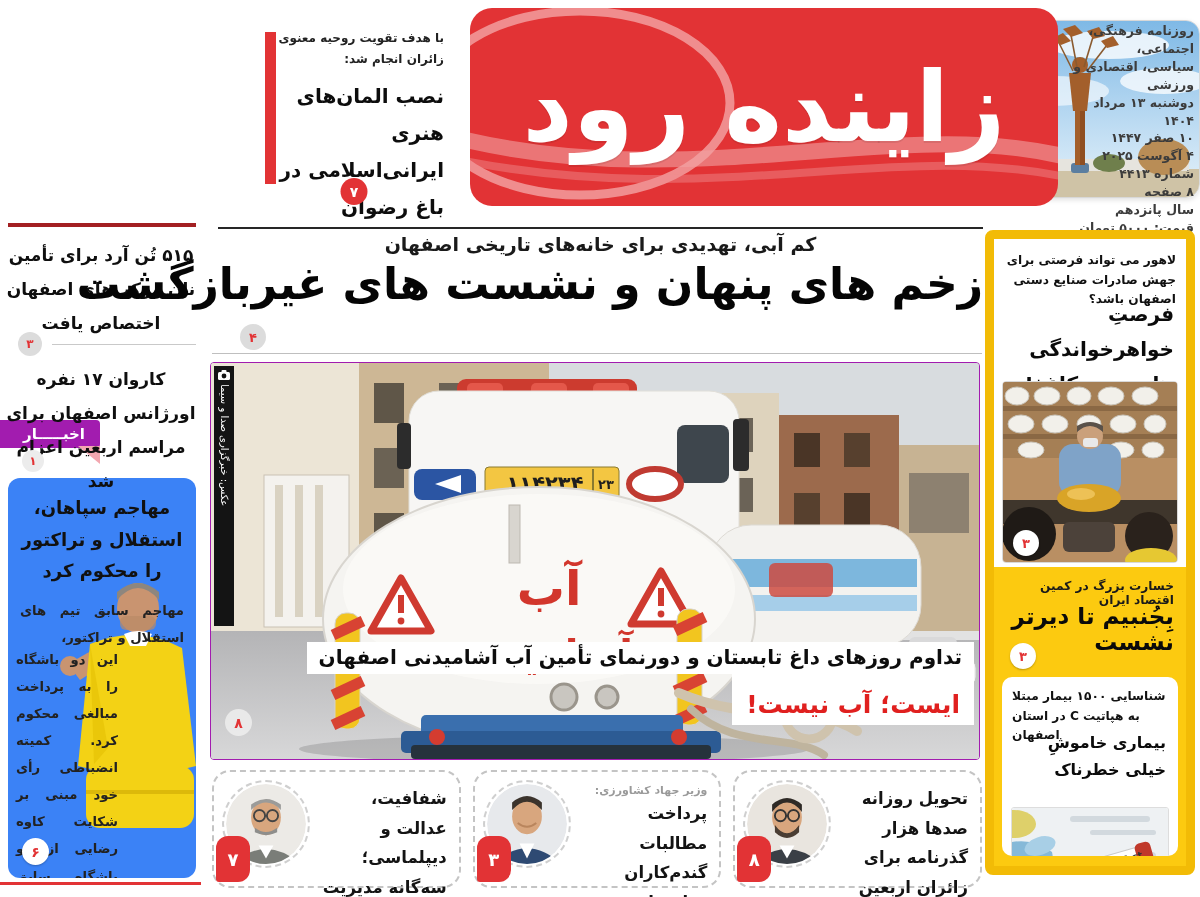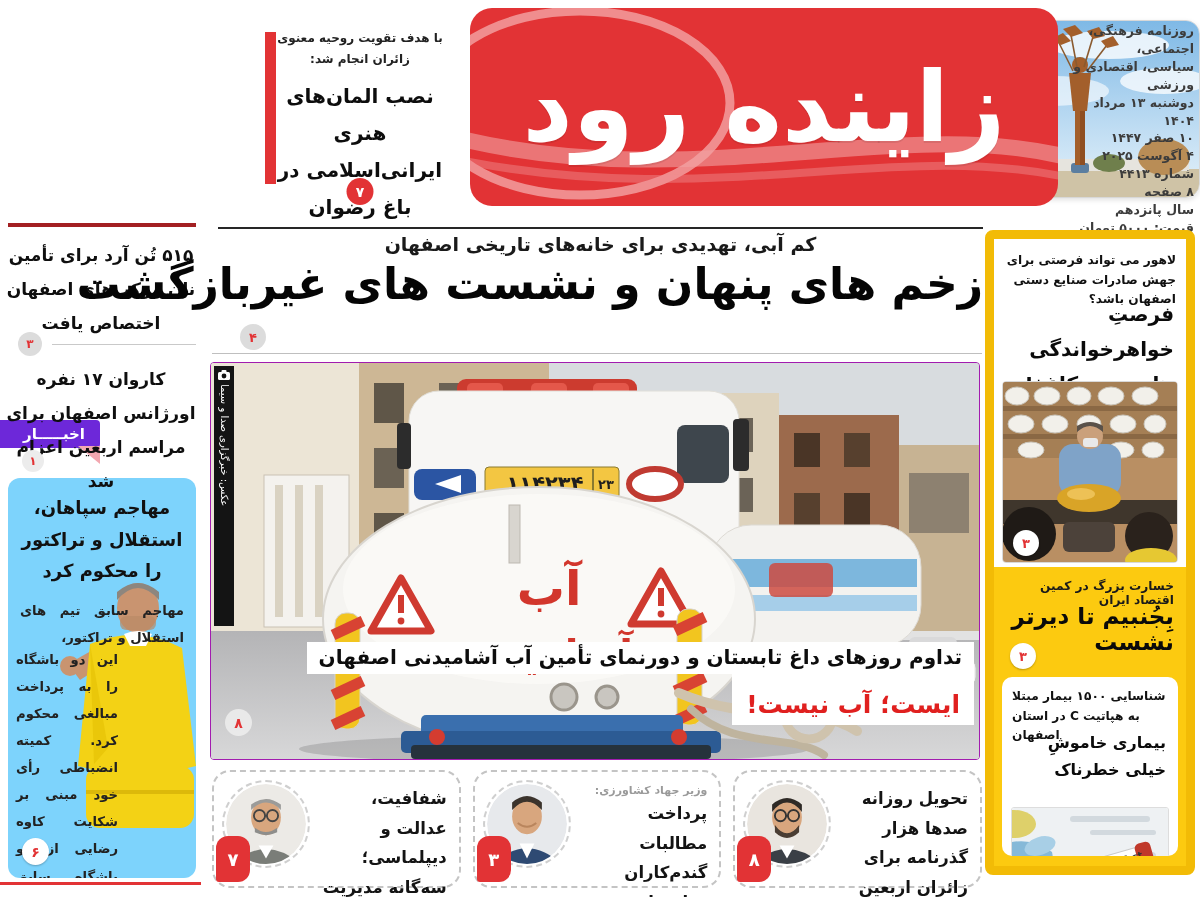--- a/index.html
+++ b/index.html
@@ -8,46 +8,46 @@
   .abs { position:absolute; }
   .badge { position:absolute; border-radius:50%; display:flex; align-items:center; justify-content:center; font-weight:bold; font-family:"DejaVu Sans", sans-serif; }
   .badge-gray { background:#dcdcdc; color:#e23335; }
   .badge-white { background:#ffffff; color:#e23335; box-shadow:0 1px 2px rgba(0,0,0,.25); }
   .badge-red { background:#e23335; color:#ffffff; }
 
   
   .statue-card { left:948px; top:20px; width:252px; height:178px; right:auto; position:absolute; }
   .statue-inner { position:absolute; left:12px; top:0; width:240px; height:178px; border-radius:14px; overflow:hidden; border:1px solid #d8d8d8; box-shadow:0 2px 5px rgba(0,0,0,.12); }
   .red-vbar { position:absolute; left:265px; top:32px; width:11px; height:152px; background:#e23335; }
-  .tl-article { position:absolute; left:270px; top:28px; width:180px; text-align:center; }
+  .tl-article { position:absolute; left:264px; top:28px; width:180px; }
   .tl-kicker { font-size:12px; font-weight:700; color:#222; line-height:1.75; }
   .tl-title { margin-top:8px; font-size:20px; font-weight:800; color:#0d0d0d; line-height:1.85; }
   .tl-badge { left:50%; transform:translateX(-50%); top:150px; width:27px; height:27px; font-size:14px; }
 
   .masthead { position:absolute; left:470px; top:8px; width:588px; height:198px; background:#e23335; border-radius:22px; overflow:hidden; }
   .masthead-logo { position:absolute; inset:0; display:flex; align-items:center; justify-content:center; color:#fff; font-size:98px; font-weight:bold; letter-spacing:-2px; text-shadow:0 2px 0 rgba(0,0,0,.08); }
   .info-block { position:absolute; left:1066px; top:22px; width:128px; right:auto; text-align:right; font-size:12.5px; font-weight:700; color:#3c3c3c; line-height:17.9px; direction:rtl; }
 
   
   .rule-left { position:absolute; left:8px; top:223px; width:188px; height:4px; background:#a32022; }
   .rule-main { position:absolute; left:218px; top:227px; width:765px; height:2px; background:#262626; }
   .rule-under-headline { position:absolute; left:212px; top:353px; width:770px; height:1px; background:#bfbfbf; }
   .rule-bottom-left { position:absolute; left:0; top:882px; width:201px; height:3px; background:#e23335; }
 
   
   .lc { position:absolute; left:6px; top:238px; width:190px; }
   .lc-title { text-align:center; font-size:17px; font-weight:800; color:#0f0f0f; line-height:2.0; }
   .lc-div-line { position:absolute; left:46px; top:106px; width:144px; height:1px; background:#c9c9c9; }
   .lc-badge3 { left:12px; top:94px; width:24px; height:24px; font-size:12px; }
   .lc-a2 { position:absolute; top:124px; width:100%; z-index:2; }
-  .ribbon { position:absolute; left:-6px; top:182px; width:100px; height:28px; background:#6d28d9; z-index:1; color:#fff; font-weight:800; font-size:15px; display:flex; align-items:center; justify-content:center; border-radius:0 4px 4px 0;padding-left:8px; }
+  .ribbon { position:absolute; left:-6px; top:182px; width:100px; height:28px; background:#a21caf; z-index:1; color:#fff; font-weight:800; font-size:15px; display:flex; align-items:center; justify-content:center; border-radius:0 4px 4px 0;padding-left:8px; }
   .ribbon:after { content:""; position:absolute; left:78px; top:26px; border-style:solid; border-width:18px 0 0 22px; border-color:#f3a7b0 transparent transparent transparent; }
   .lc-badge1 { left:16px; top:212px; width:22px; height:22px; font-size:12px; background:#ececec; color:#e23335; z-index:2; }
 
-  .football-card { position:absolute; left:8px; top:478px; width:188px; height:400px; background:#7dd3fc; border-radius:12px; overflow:hidden; }
+  .football-card { position:absolute; left:8px; top:478px; width:188px; height:400px; background:#3b82f6; border-radius:12px; overflow:hidden; }
   .fc-title { position:relative; z-index:2; padding:14px 10px 0; text-align:center; font-size:18px; font-weight:800; line-height:1.75; color:#111; }
   .fc-body-lead { position:relative; z-index:2; padding:10px 12px 0; font-size:13.2px; font-weight:700; line-height:2.05; text-align:justify; color:#222; }
   .fc-body-rest { position:absolute; z-index:2; left:8px; top:168px; width:102px; font-size:13.2px; font-weight:700; line-height:2.05; text-align:justify; color:#222; direction:rtl; }
   .fc-player { position:absolute; right:-14px; bottom:30px; z-index:1; }
   .fc-badge { left:14px; top:360px; width:27px; height:27px; font-size:14px; z-index:3; }
 
   
   .main-kicker { position:absolute; left:218px; top:233px; width:765px; text-align:center; font-size:19px; font-weight:700; color:#1a1a1a; }
   .main-headline { position:absolute; left:218px; top:258px; width:765px; text-align:center; font-size:44px; font-weight:bold; color:#050505; white-space:nowrap; letter-spacing:-1px; }
   .headline-badge { left:240px; top:324px; width:26px; height:26px; font-size:13px; }

